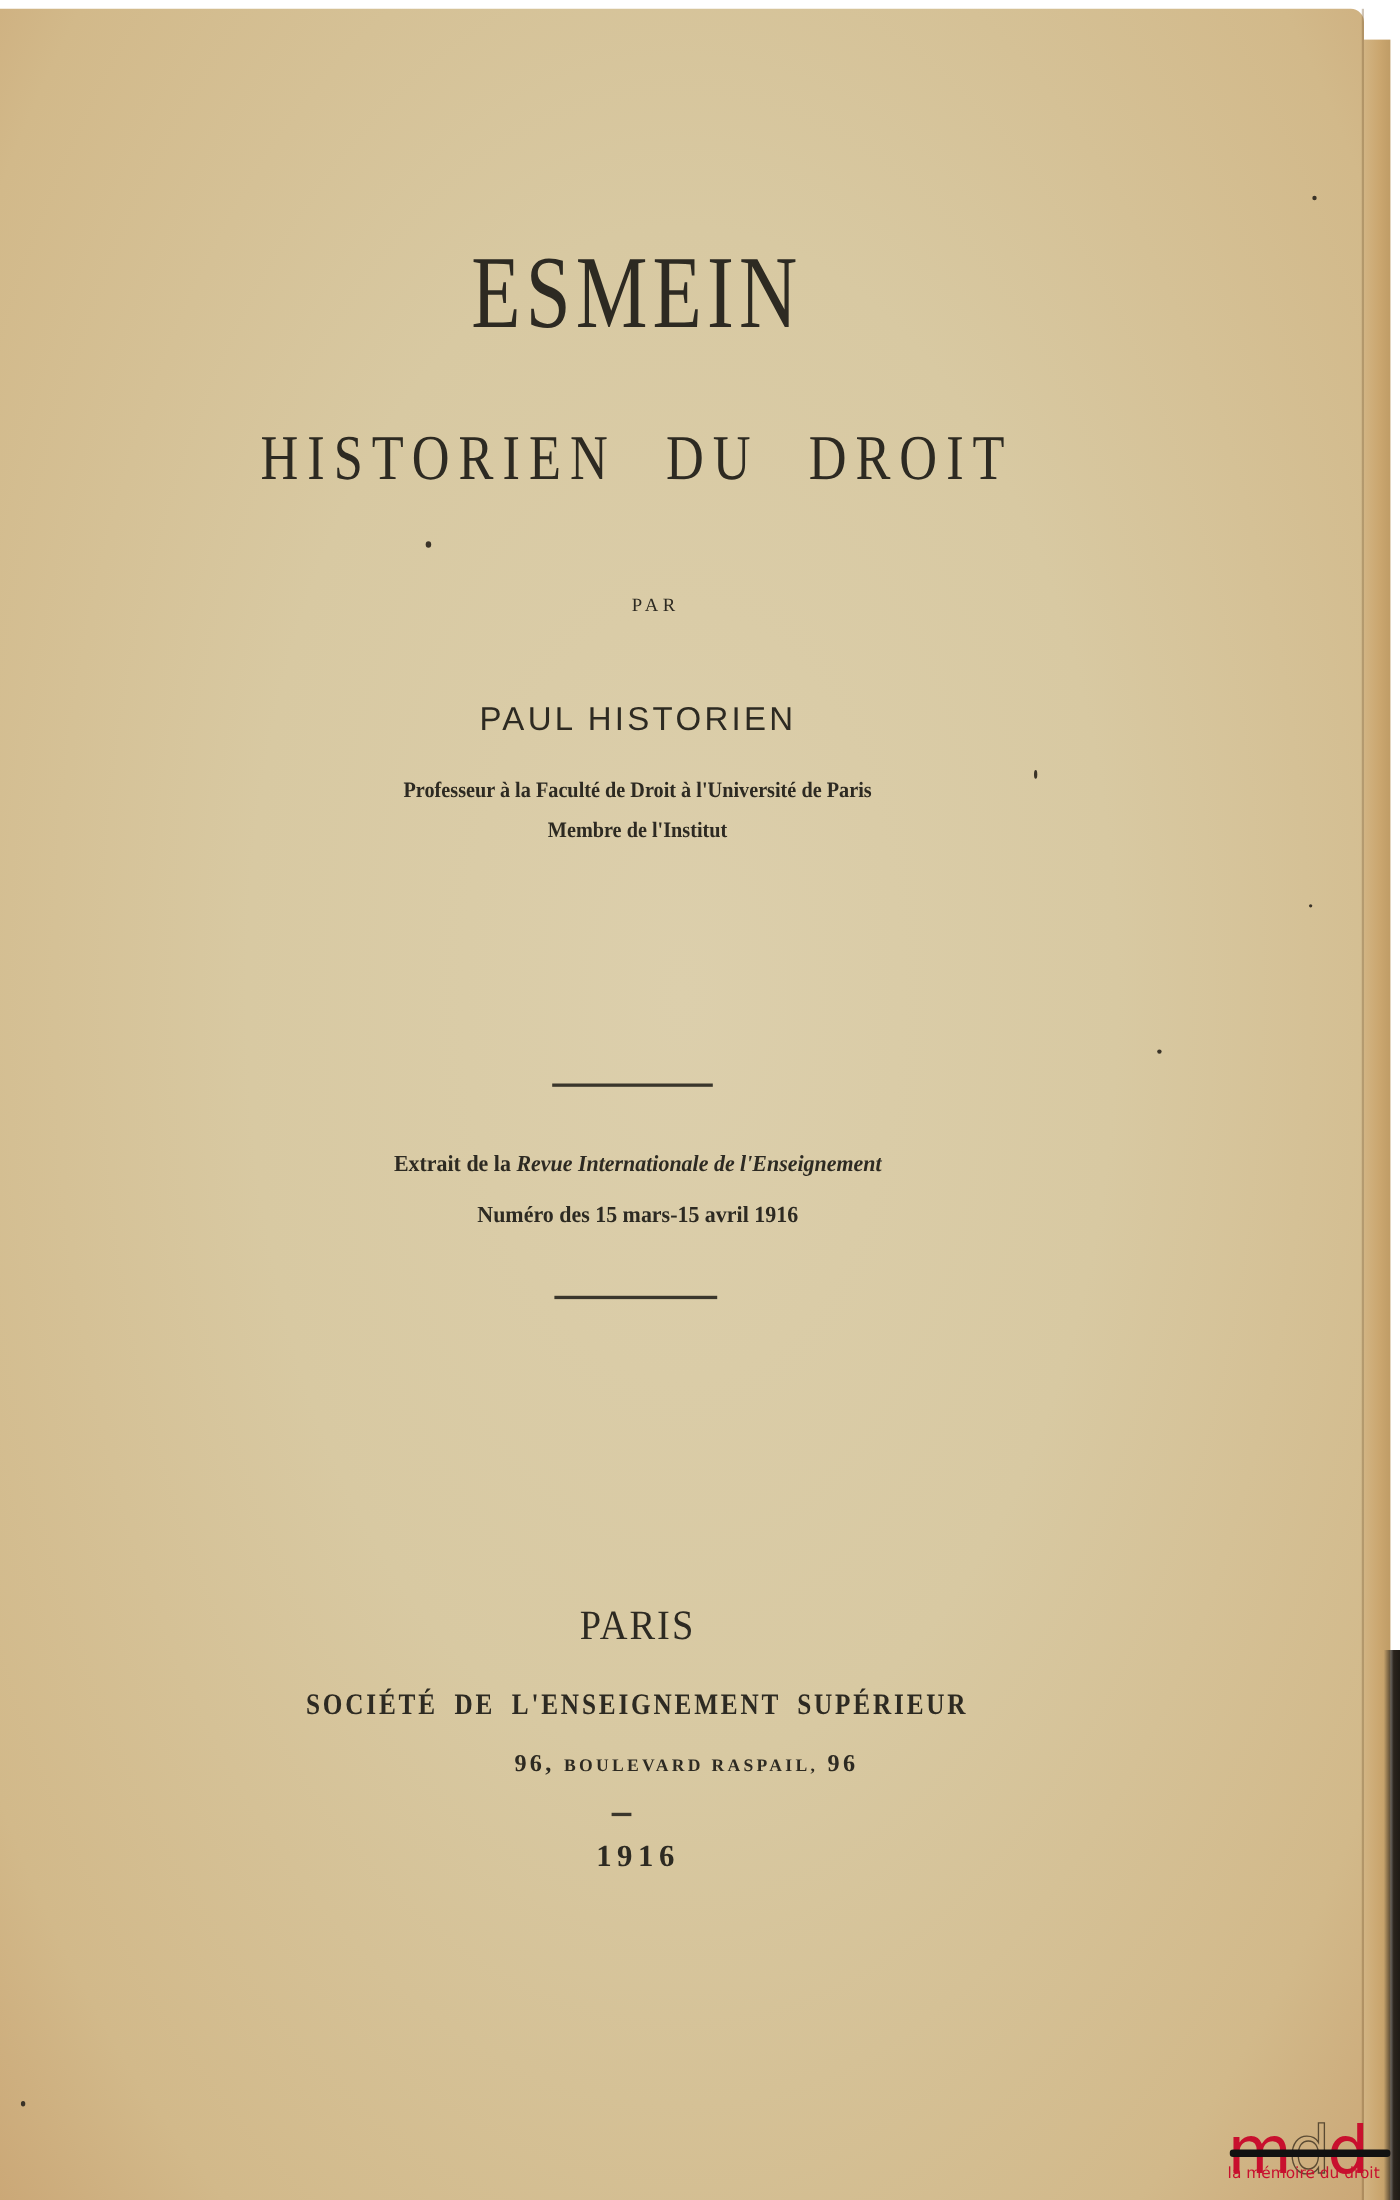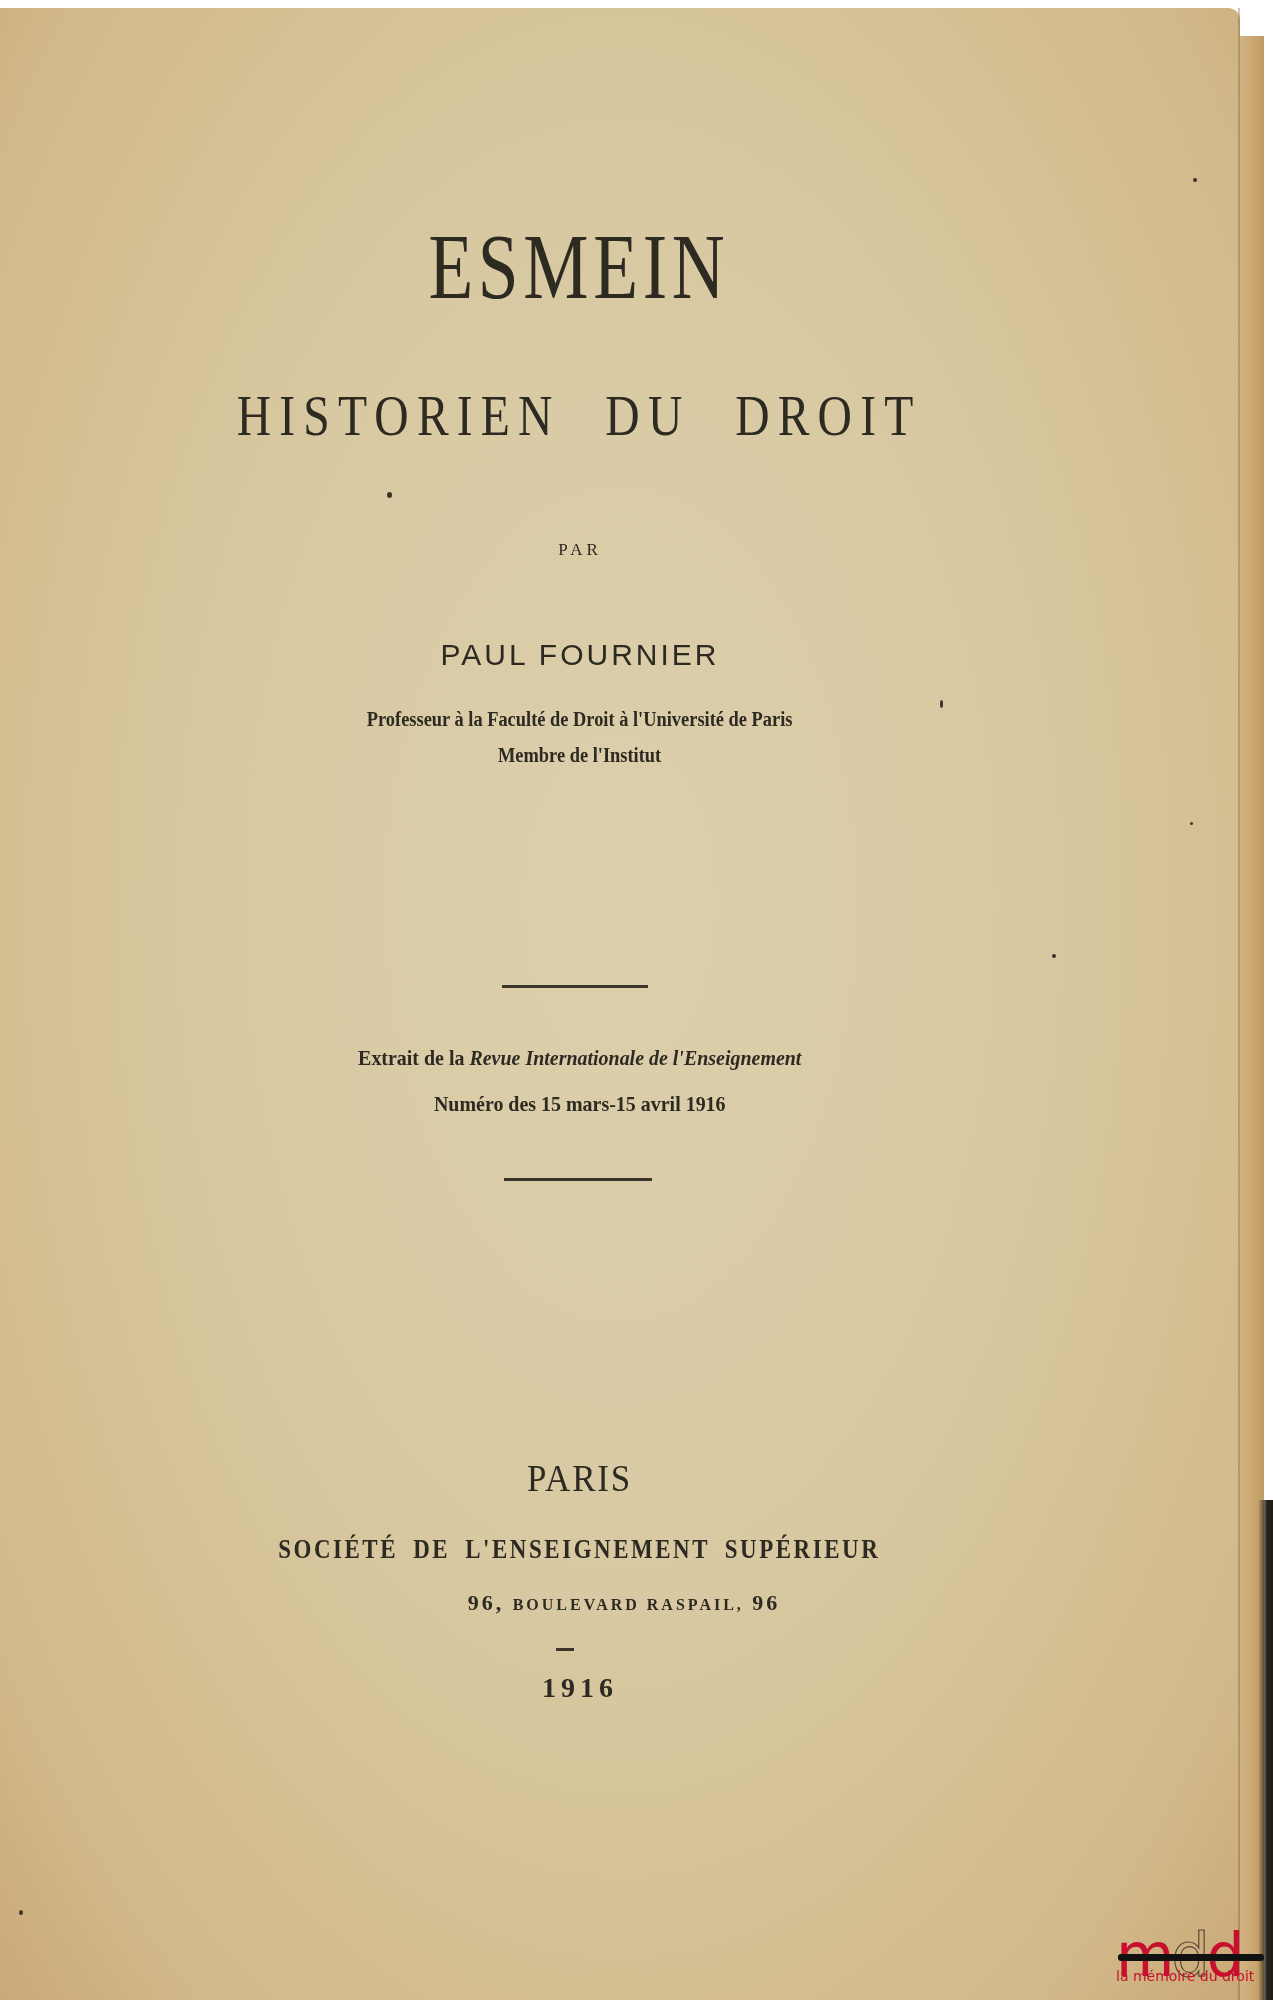--- a/index.html
+++ b/index.html
@@ -32,21 +32,21 @@
     top: 212px; font-family: "Liberation Serif", serif; font-size: 94px;
     letter-spacing: 6px; transform: scaleX(0.78); transform-origin: 575px 0;
     font-weight: normal;
   }
   .subtitle {
     top: 382px; font-family: "Liberation Serif", serif; font-size: 58px;
     letter-spacing: 10px; word-spacing: 30px; transform: scaleX(0.82);
     transform-origin: 575px 0;
   }
   .par {
-    top: 540px; font-family: "Liberation Serif", serif; font-size: 17px; letter-spacing: 4px;
+    top: 540px; font-family: "Liberation Serif", serif; font-size: 17px; letter-spacing: 4px; padding-left: 16px;
   }
   .author {
     top: 638px; font-family: "Liberation Sans", sans-serif; font-size: 30px; letter-spacing: 3px;
   }
   .affil {
     font-family: "Liberation Serif", serif; font-size: 20px; font-weight: bold;
     transform: scaleX(0.92); transform-origin: 575px 0;
   }
   .affil1 { top: 708px; }
   .affil2 { top: 744px; }
@@ -104,21 +104,21 @@
 <body>
 
 <div class="page"></div>
 <div class="fold-line"></div>
 <div class="page-edge"></div>
 <div class="page-edge-shadow"></div>
 
 <div class="center title ink">ESMEIN</div>
 <div class="center subtitle ink">HISTORIEN DU DROIT</div>
 <div class="center par ink">PAR</div>
-<div class="center author ink">PAUL FOURNIER</div>
+<div class="center author ink">PAUL HISTORIEN</div>
 <div class="center affil affil1 ink">Professeur à la Faculté de Droit à l'Université de Paris</div>
 <div class="center affil affil2 ink">Membre de l'Institut</div>
 
 <div class="rule" style="left:502px; top:985px; width:146px;"></div>
 
 <div class="center extract ink"><span>Extrait de la </span><i>Revue Internationale de l'Enseignement</i></div>
 <div class="center numero ink">Numéro des 15 mars-15 avril 1916</div>
 
 <div class="rule" style="left:504px; top:1178px; width:148px;"></div>
 

